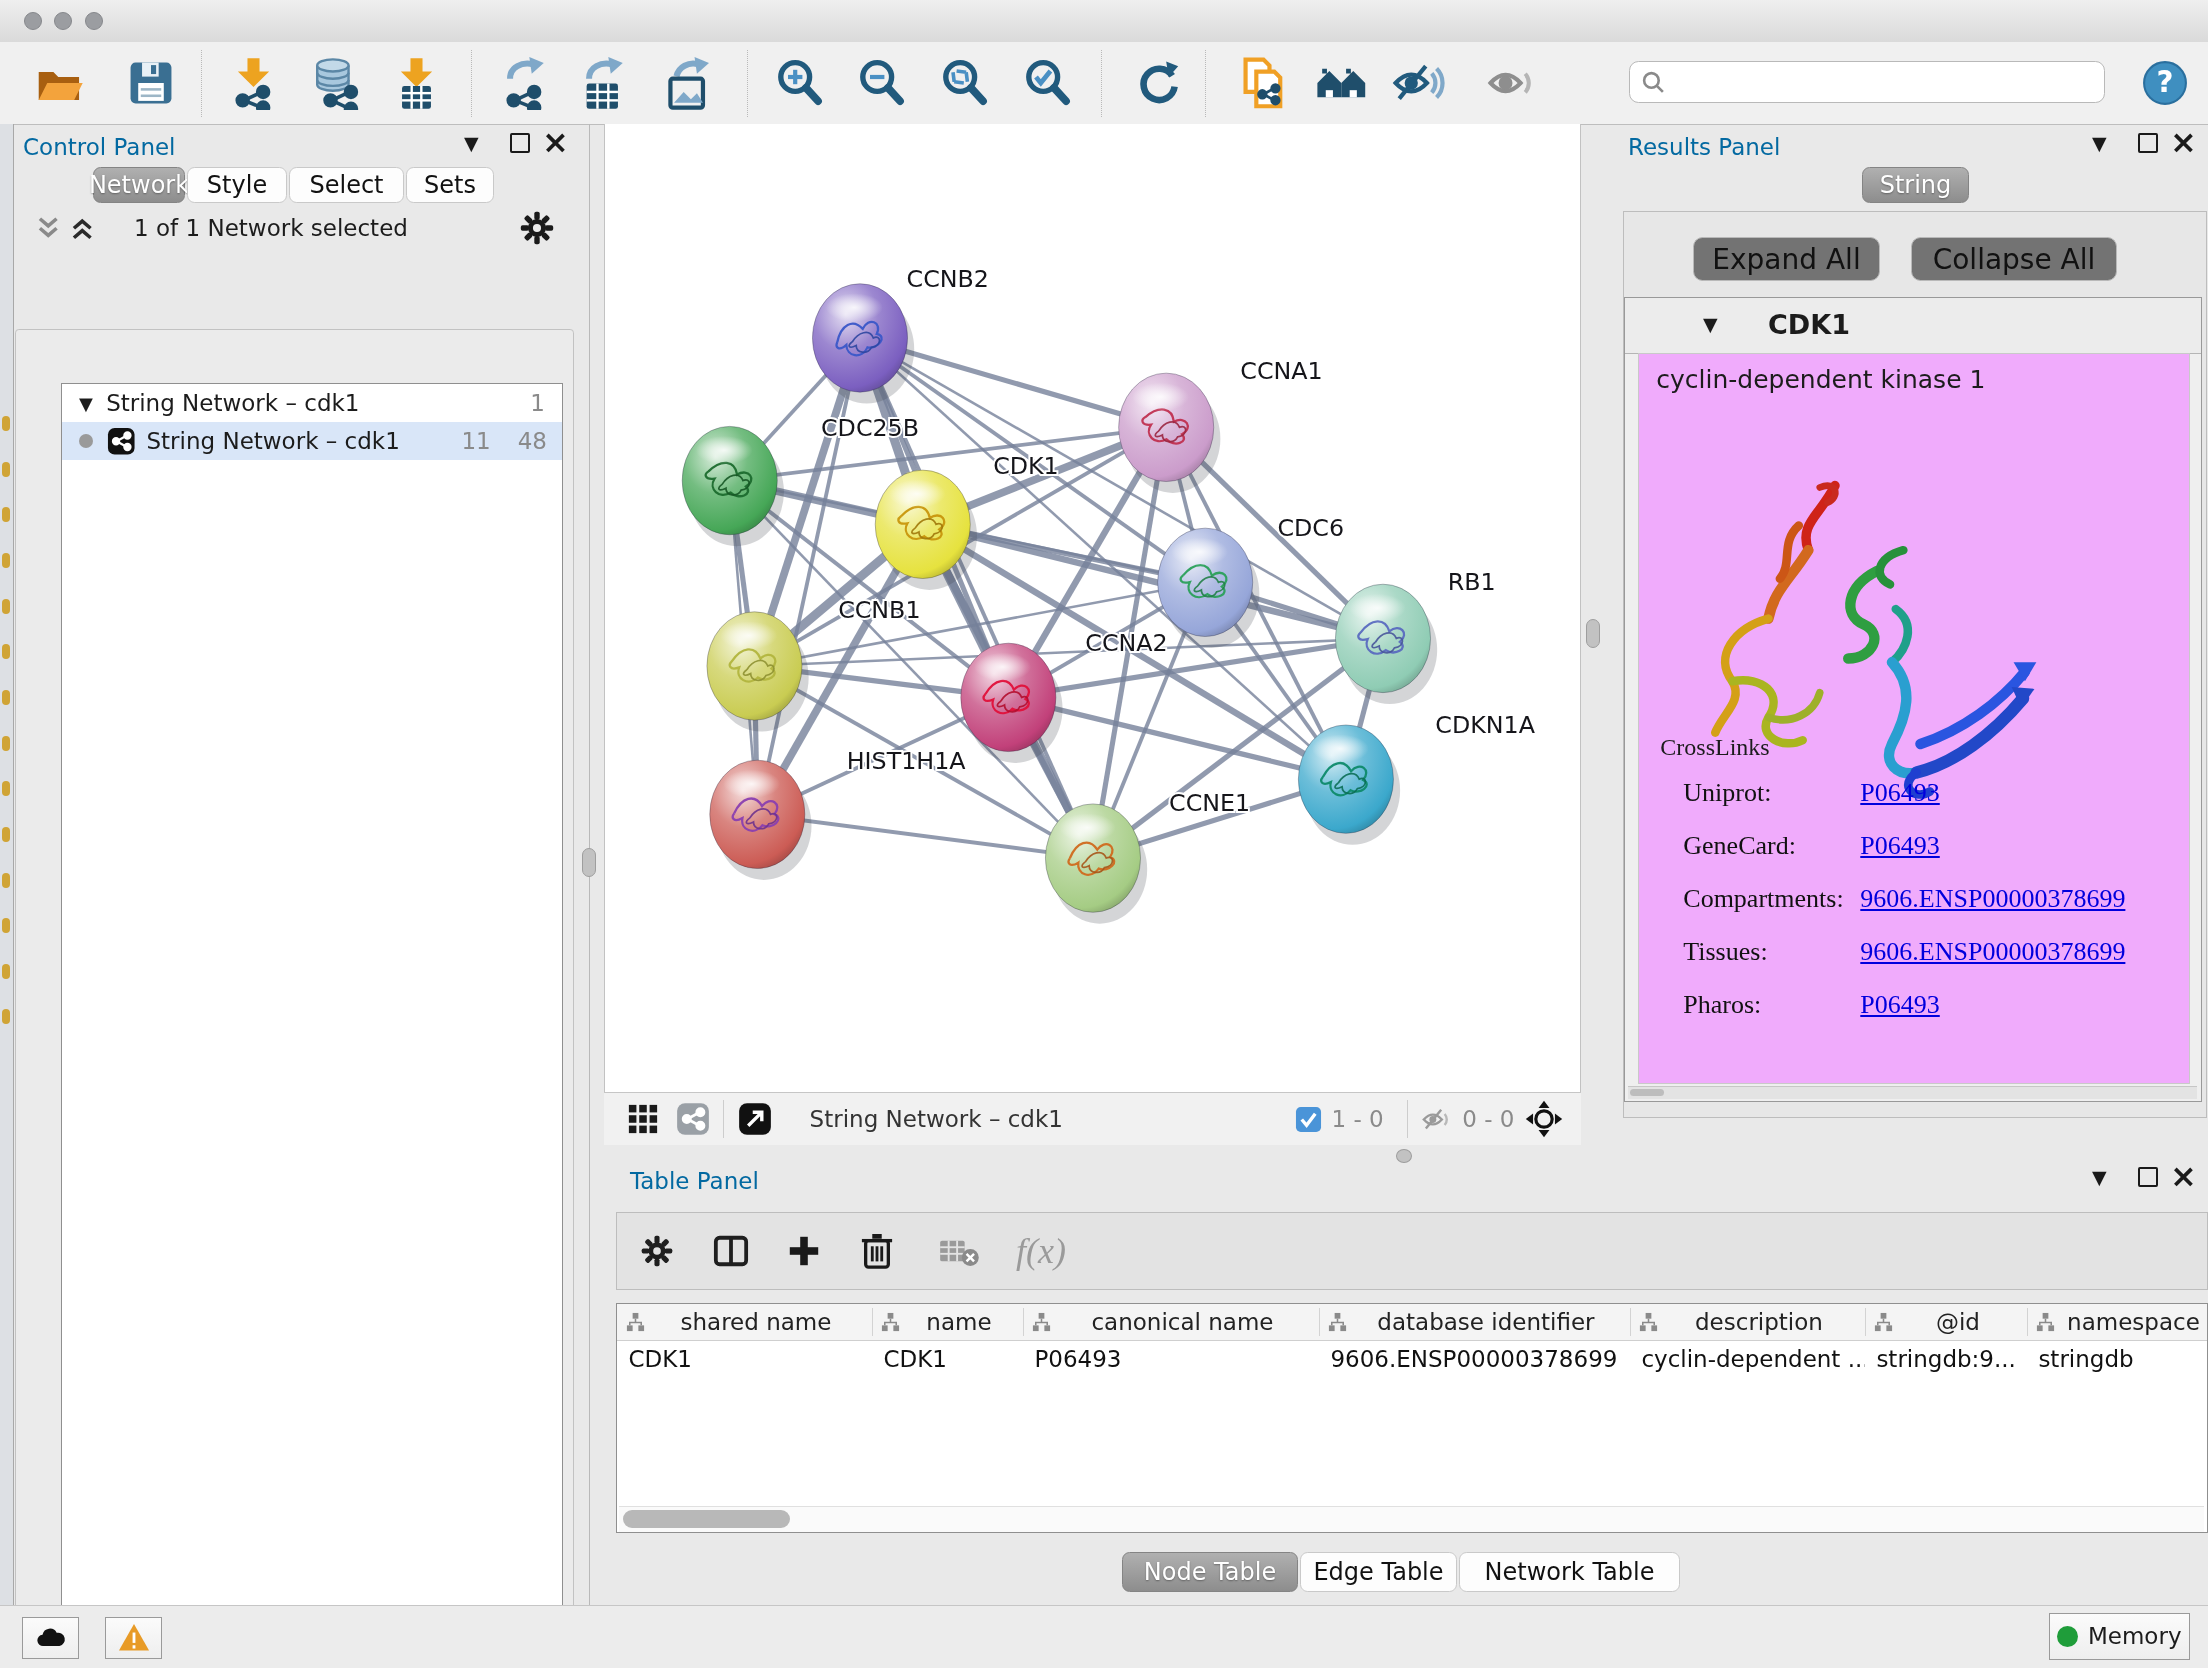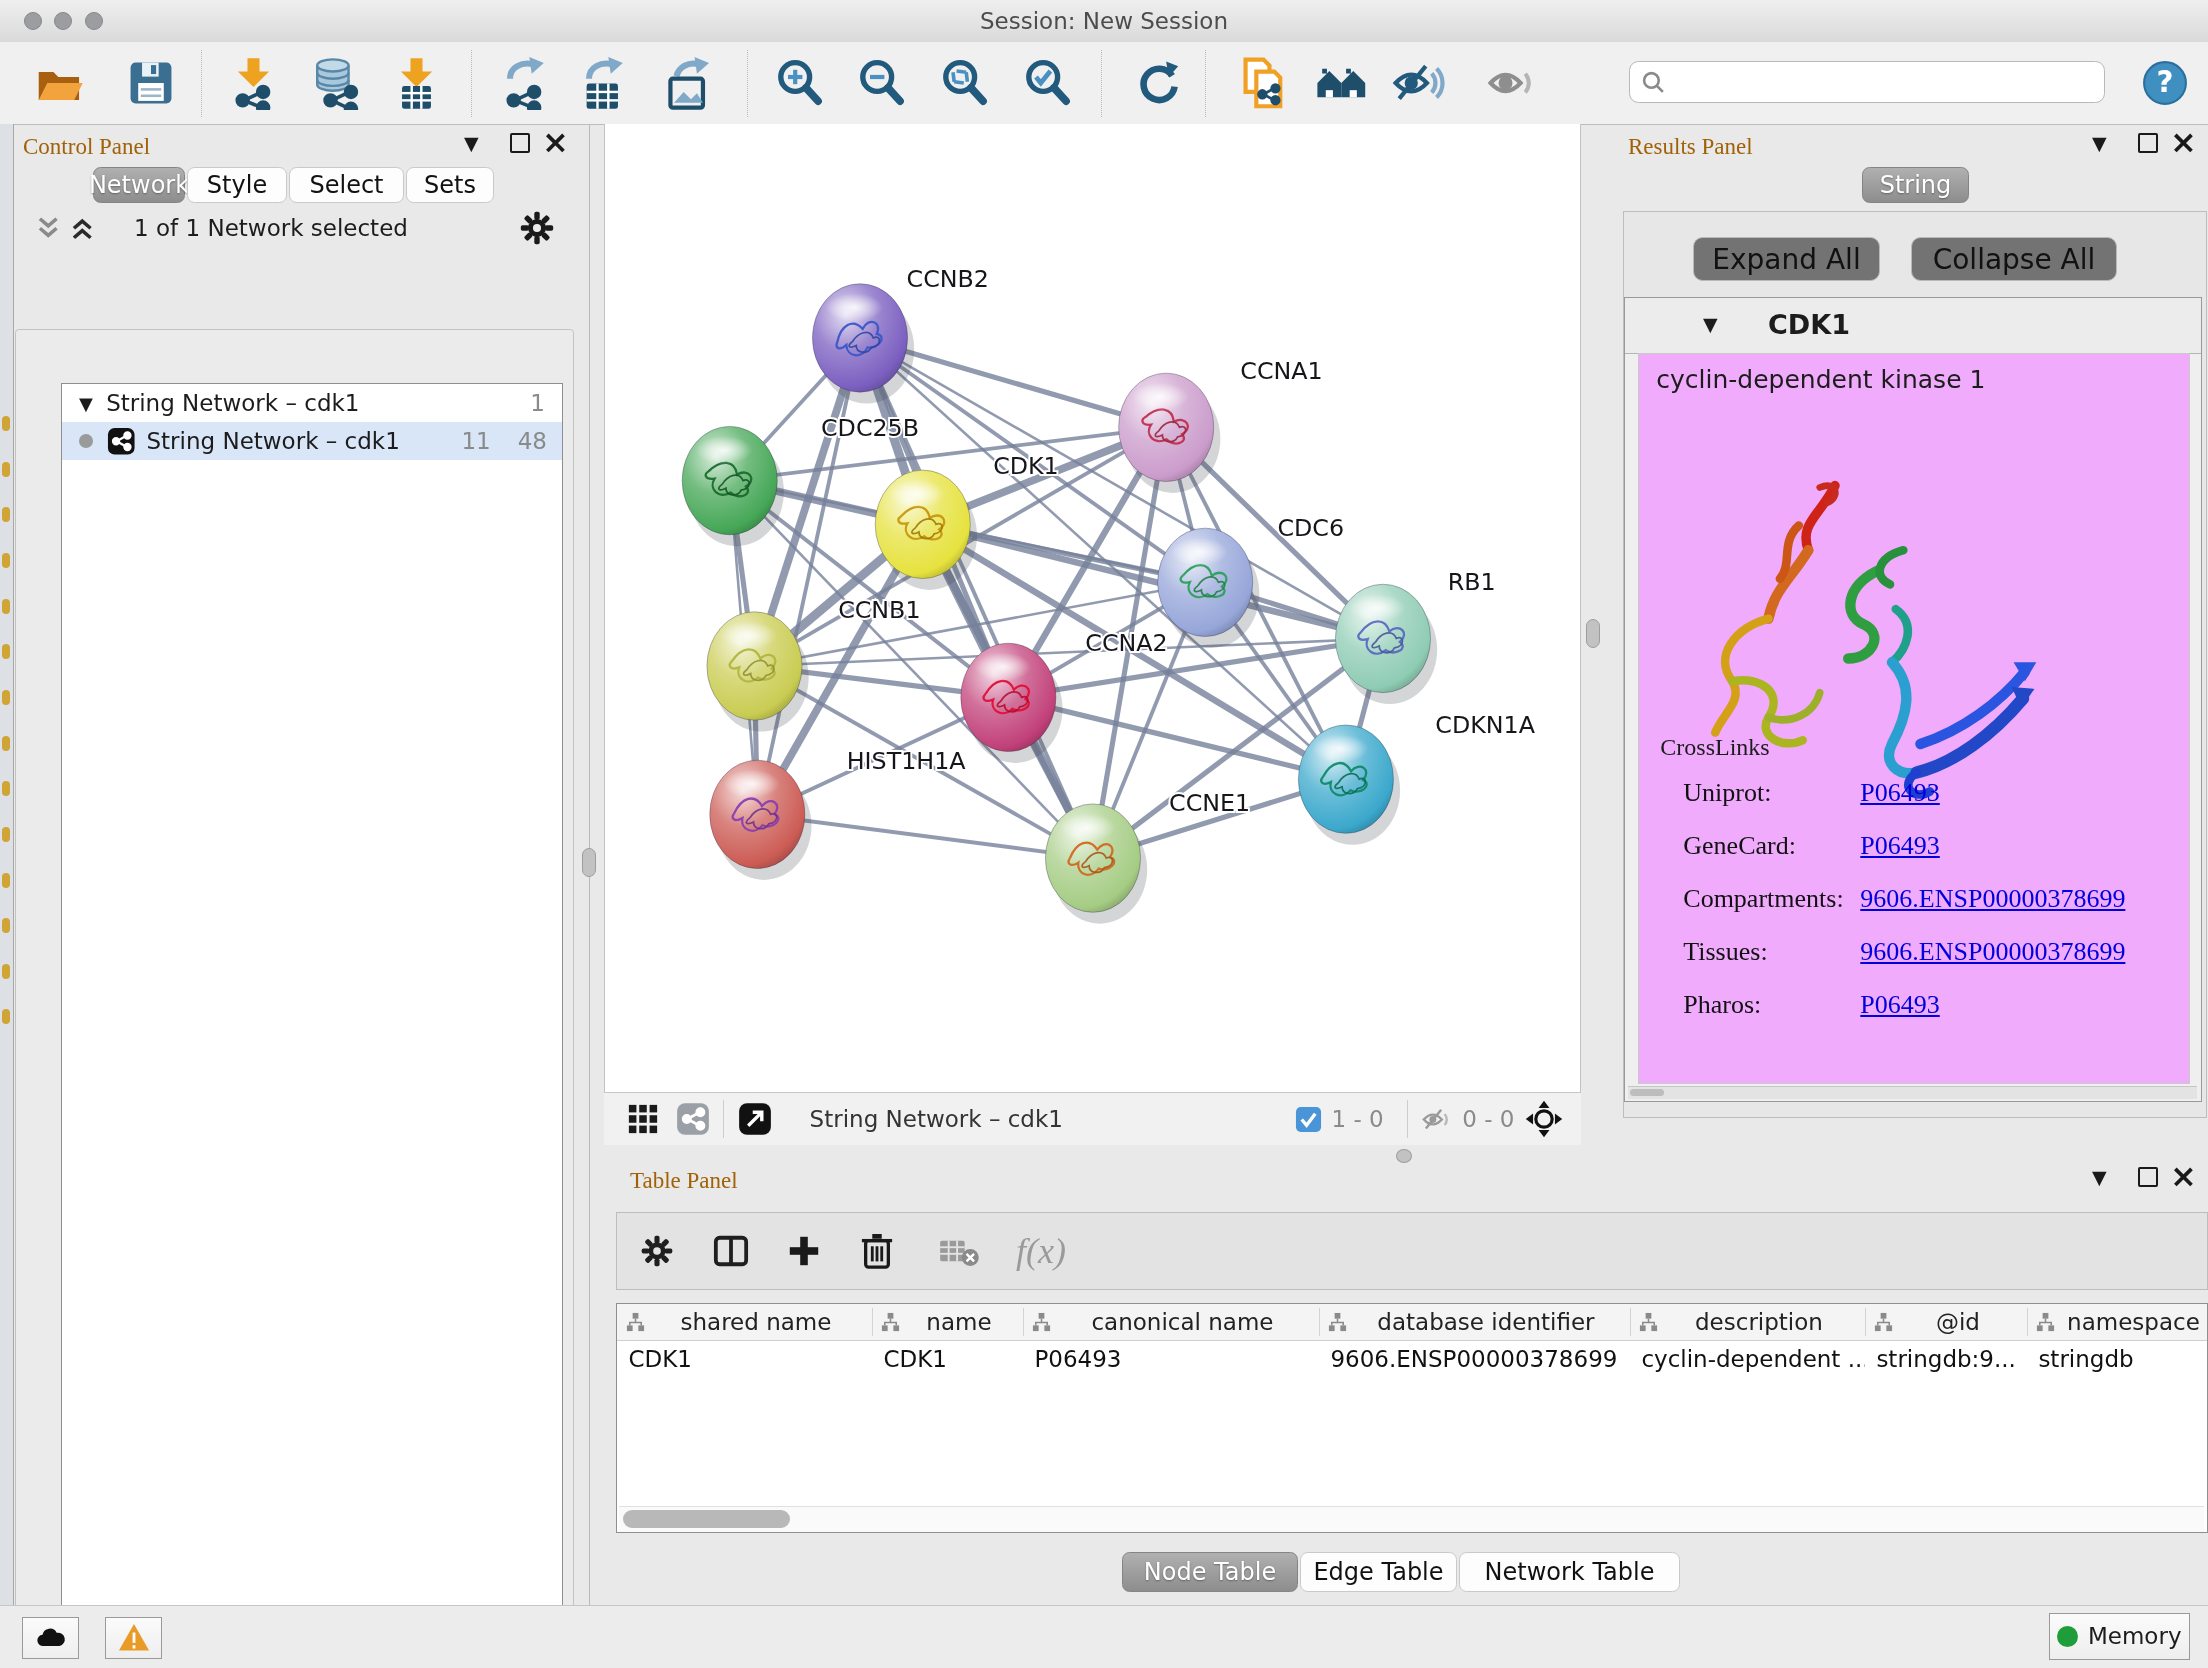--- a/index.html
+++ b/index.html
@@ -16,21 +16,21 @@
   
   .toolbar{left:0;top:42px;width:2208px;height:82px;background:#f0f0f0;
     border-bottom:1px solid #bdbdbd;}
   .tbtn{width:57px;height:63px;top:9.5px;display:flex;align-items:center;justify-content:center;}
   .tsep{top:7.6px;width:0;height:67px;border-left:1.9px dotted #b9b9b9;}
   .searchbox{left:1629px;top:19px;width:476px;height:42px;background:#fff;
     border:1px solid #b9b9b9;border-radius:9.5px;display:flex;align-items:center;padding-left:11.4px;box-sizing:border-box;}
   .searchbox input{border:none;outline:none;font-size:21px;width:409px;background:transparent;
     font-family:"DejaVu Sans",sans-serif;}
   
-  .panel-title{font-size:23px;color:#a16207;font-family:Liberation Serif, serif;}
+  .panel-title{font-size:23px;color:#0369a1;}
   .win-tri{font-size:19px;color:#1a1a1a;line-height:19px;}
   .win-sq{width:16px;height:16px;border:2.9px solid #1a1a1a;border-radius:1.9px;}
   .win-x{font-size:32px;font-weight:bold;color:#1a1a1a;line-height:25px;}
   .tab{height:36px;border-radius:7.6px;display:flex;align-items:center;justify-content:center;
     font-size:24px;box-sizing:border-box;}
   .tab.sel{background:linear-gradient(#b0b0b0,#8d8d8d);color:#fff;
     text-shadow:0 1px 1.9px rgba(0,0,0,.35);border:1px solid #848484;}
   .tab.unsel{background:#fdfdfd;color:#111;border:1px solid #c9c9c9;}
   
   .cp-body{left:15px;top:205px;width:557px;height:1377px;background:#ebebeb;
@@ -86,21 +86,20 @@
 </style>
 </head>
 <body>
 
 <div class="app">
 
   <div class="abs titlebar">
     <span class="abs tlight" style="left:24px"></span>
     <span class="abs tlight" style="left:54px"></span>
     <span class="abs tlight" style="left:85px"></span>
-    <div class="abs title-text">Session: New Session</div>
   </div>
 
   <div class="abs toolbar">
     <div class="abs tbtn" style="left:31px">
       <svg width="49" height="44" viewBox="0 0 40 36">
         <path d="M3,9 h12 l4,4 h17 v19 h-33 z" fill="#a85f10"></path>
         <path d="M3,32 l7,-14 h29 l-7,14 z" fill="#f3a33c"></path>
       </svg>
     </div>
     <div class="abs tbtn" style="left:122px">

